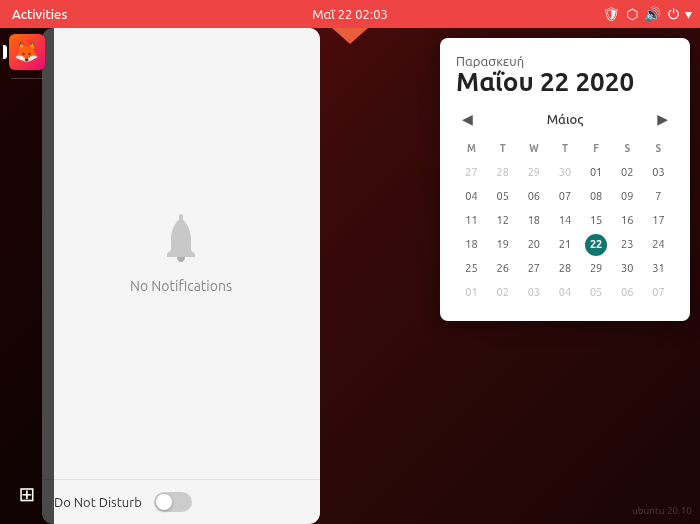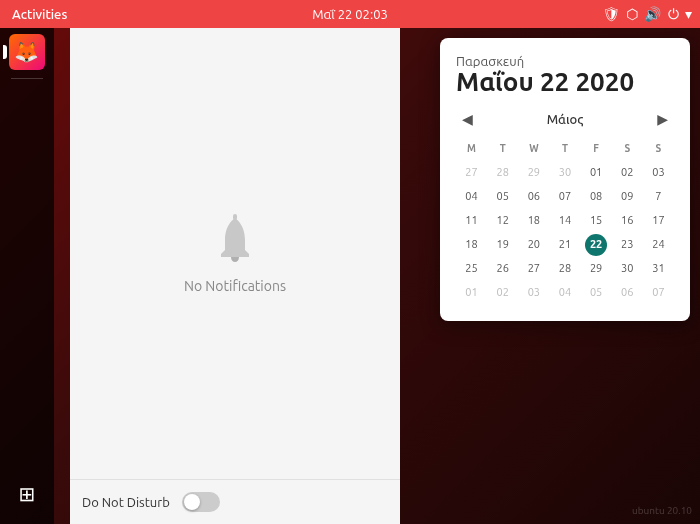--- a/index.html
+++ b/index.html
@@ -120,28 +120,29 @@
       margin: 2px 0;
     }
     .dock-bottom {
       position: absolute;
       bottom: 10px;
     }
 
     
     .notification-panel {
       position: absolute;
-      left: 70px;
+      left: 42px;
       top: 0;
-      width: 330px;
+      width: 278px;
       height: 100%;
       background: #f5f5f5;
       display: flex;
       flex-direction: column;
       z-index: 5;
+      border-radius: 11px;
     }
     .notification-content {
       flex: 1;
       display: flex;
       flex-direction: column;
       align-items: center;
       justify-content: center;
       gap: 10px;
     }
     .bell-icon-container {

